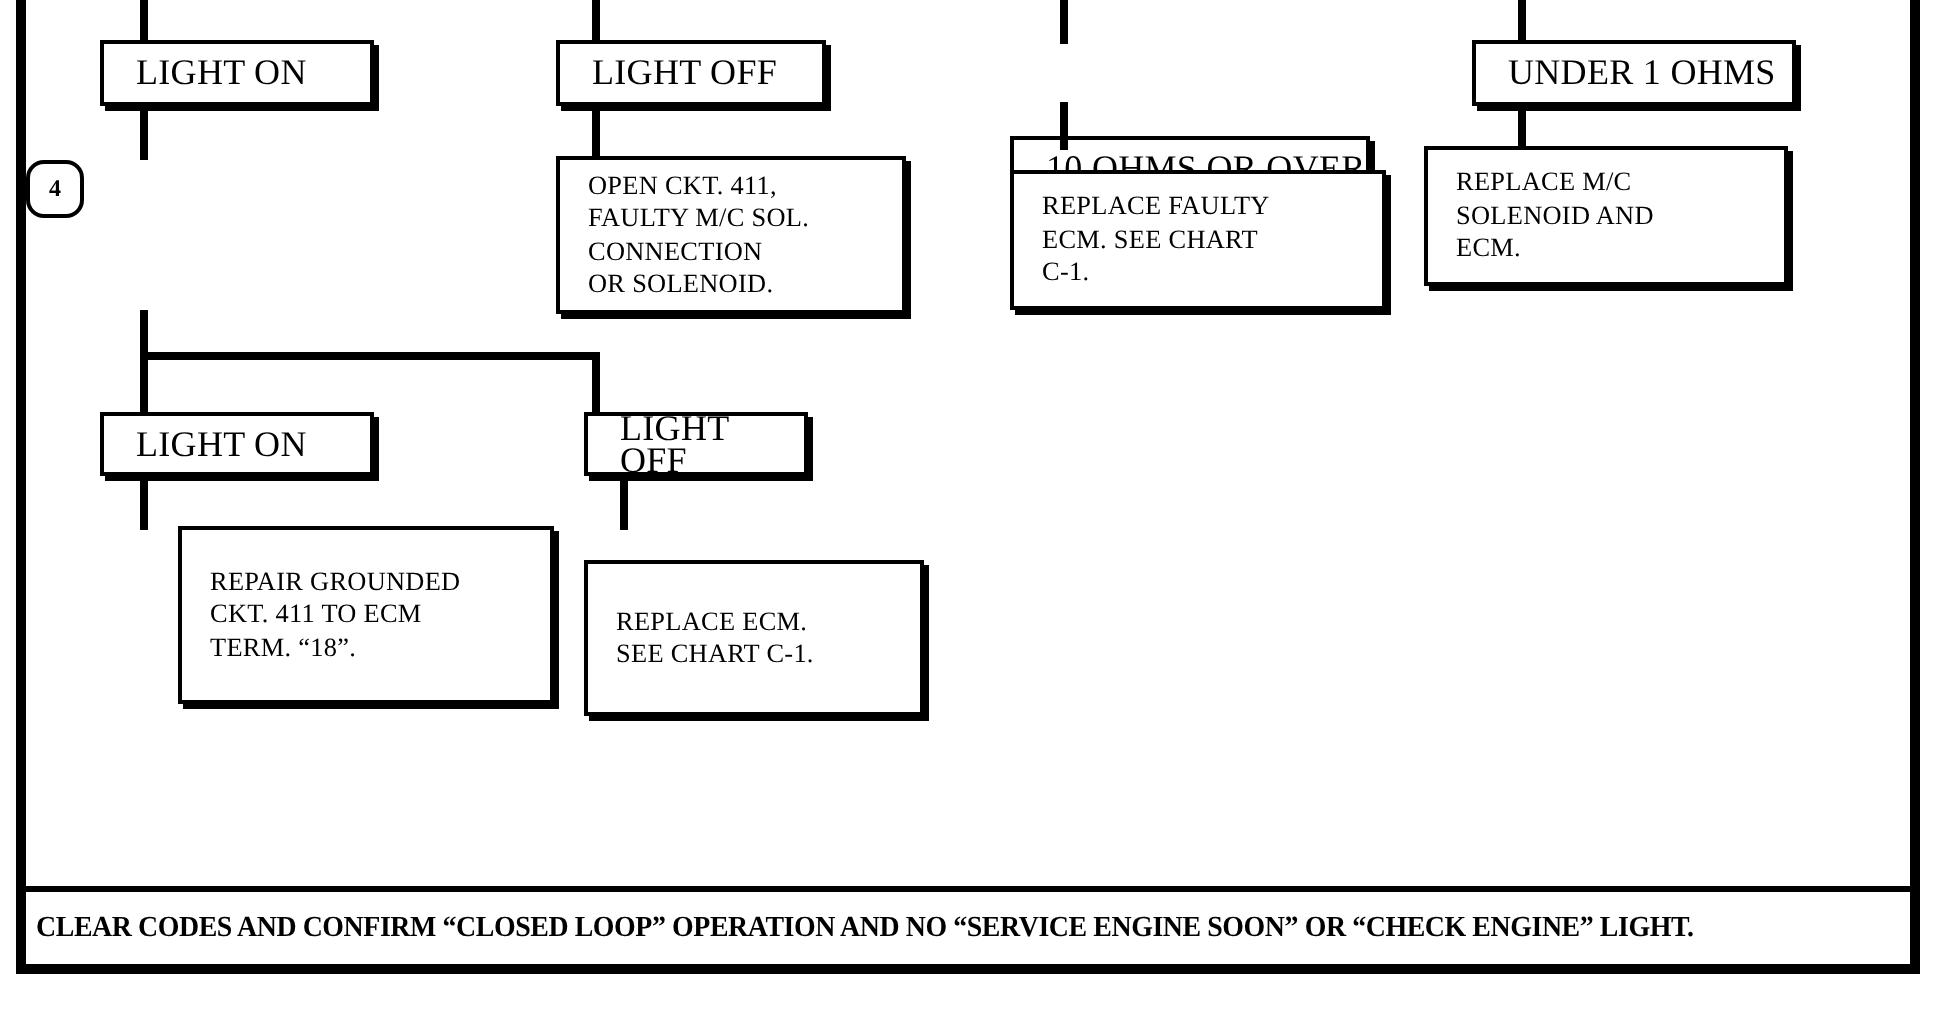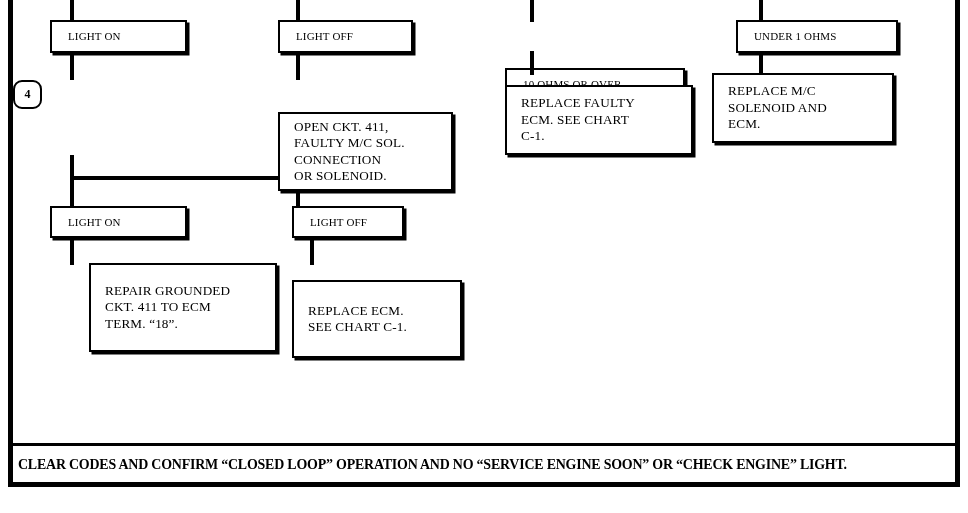--- a/index.html
+++ b/index.html
@@ -46,21 +46,21 @@
     display:block;
     padding:0 0 0 14px;
     font-size:13.2px;
     line-height:16.4px;
     letter-spacing:0.15px;
     color:#000;
     white-space:pre-line;
   }
   .box.header .txt{
     padding-left:16px;
-    font-size:11px;
+    font-size:18px;
   }
   .box.bullet{
     align-items:center;
   }
   .box.bullet .txt{
     padding-left:28px;
     position:relative;
     text-indent:0;
   }
   .bullet-dot{
@@ -127,21 +127,21 @@
   <div class="vline" style="left:296px;top:176px;height:51px;"></div>
 
   <div class="vline" style="left:296px;top:0px;height:22px;"></div>
 
   <div class="box header" style="left:278px;top:20px;width:135px;height:33px;">
     <span class="txt">LIGHT OFF</span>
   </div>
 
   <div class="vline" style="left:296px;top:51px;height:29px;"></div>
 
-  <div class="box" style="left:278px;top:78px;width:175px;height:79px;margin-top:34px;">
+  <div class="box" style="left:278px;top:78px;width:175px;height:79px;">
     <span class="txt">OPEN CKT. 411,
 FAULTY M/C SOL.
 CONNECTION
 OR SOLENOID.</span>
   </div>
 
   <div class="vline" style="left:530px;top:0px;height:22px;"></div>
 
   <div class="box header" style="left:505px;top:20px;width:180px;height:33px;margin-top:48px;">
     <span class="txt">10 OHMS OR OVER</span>

